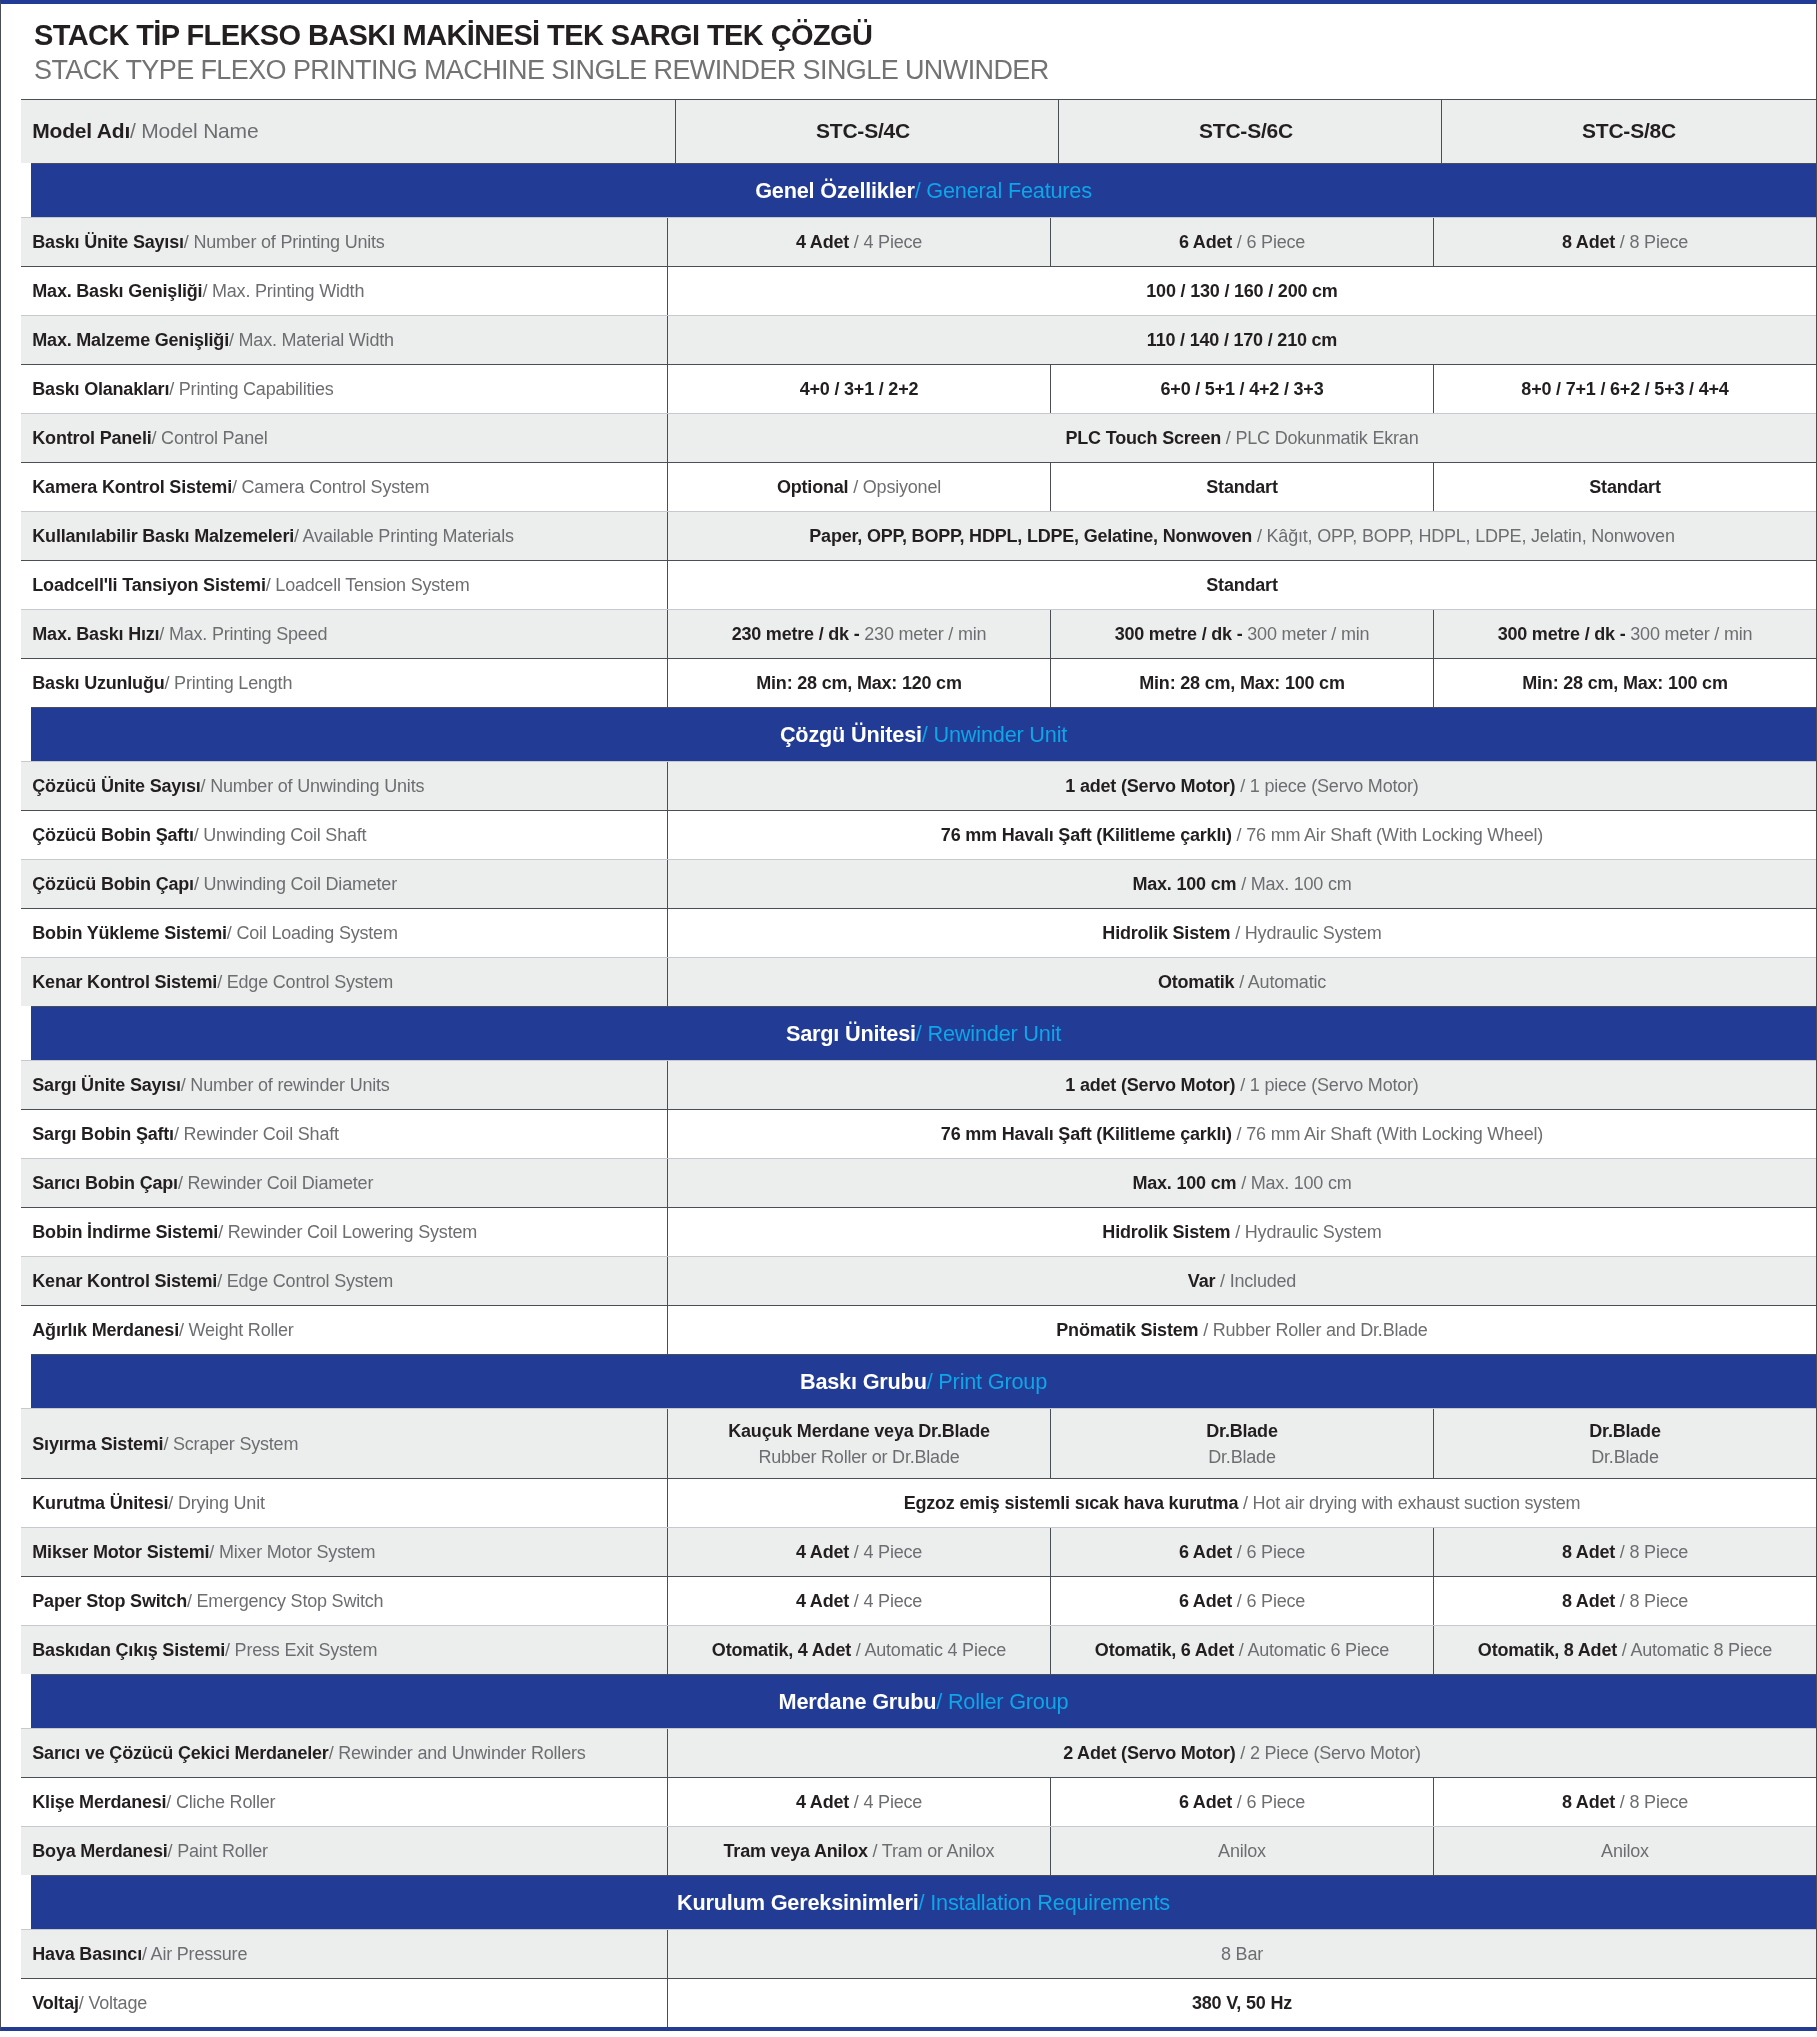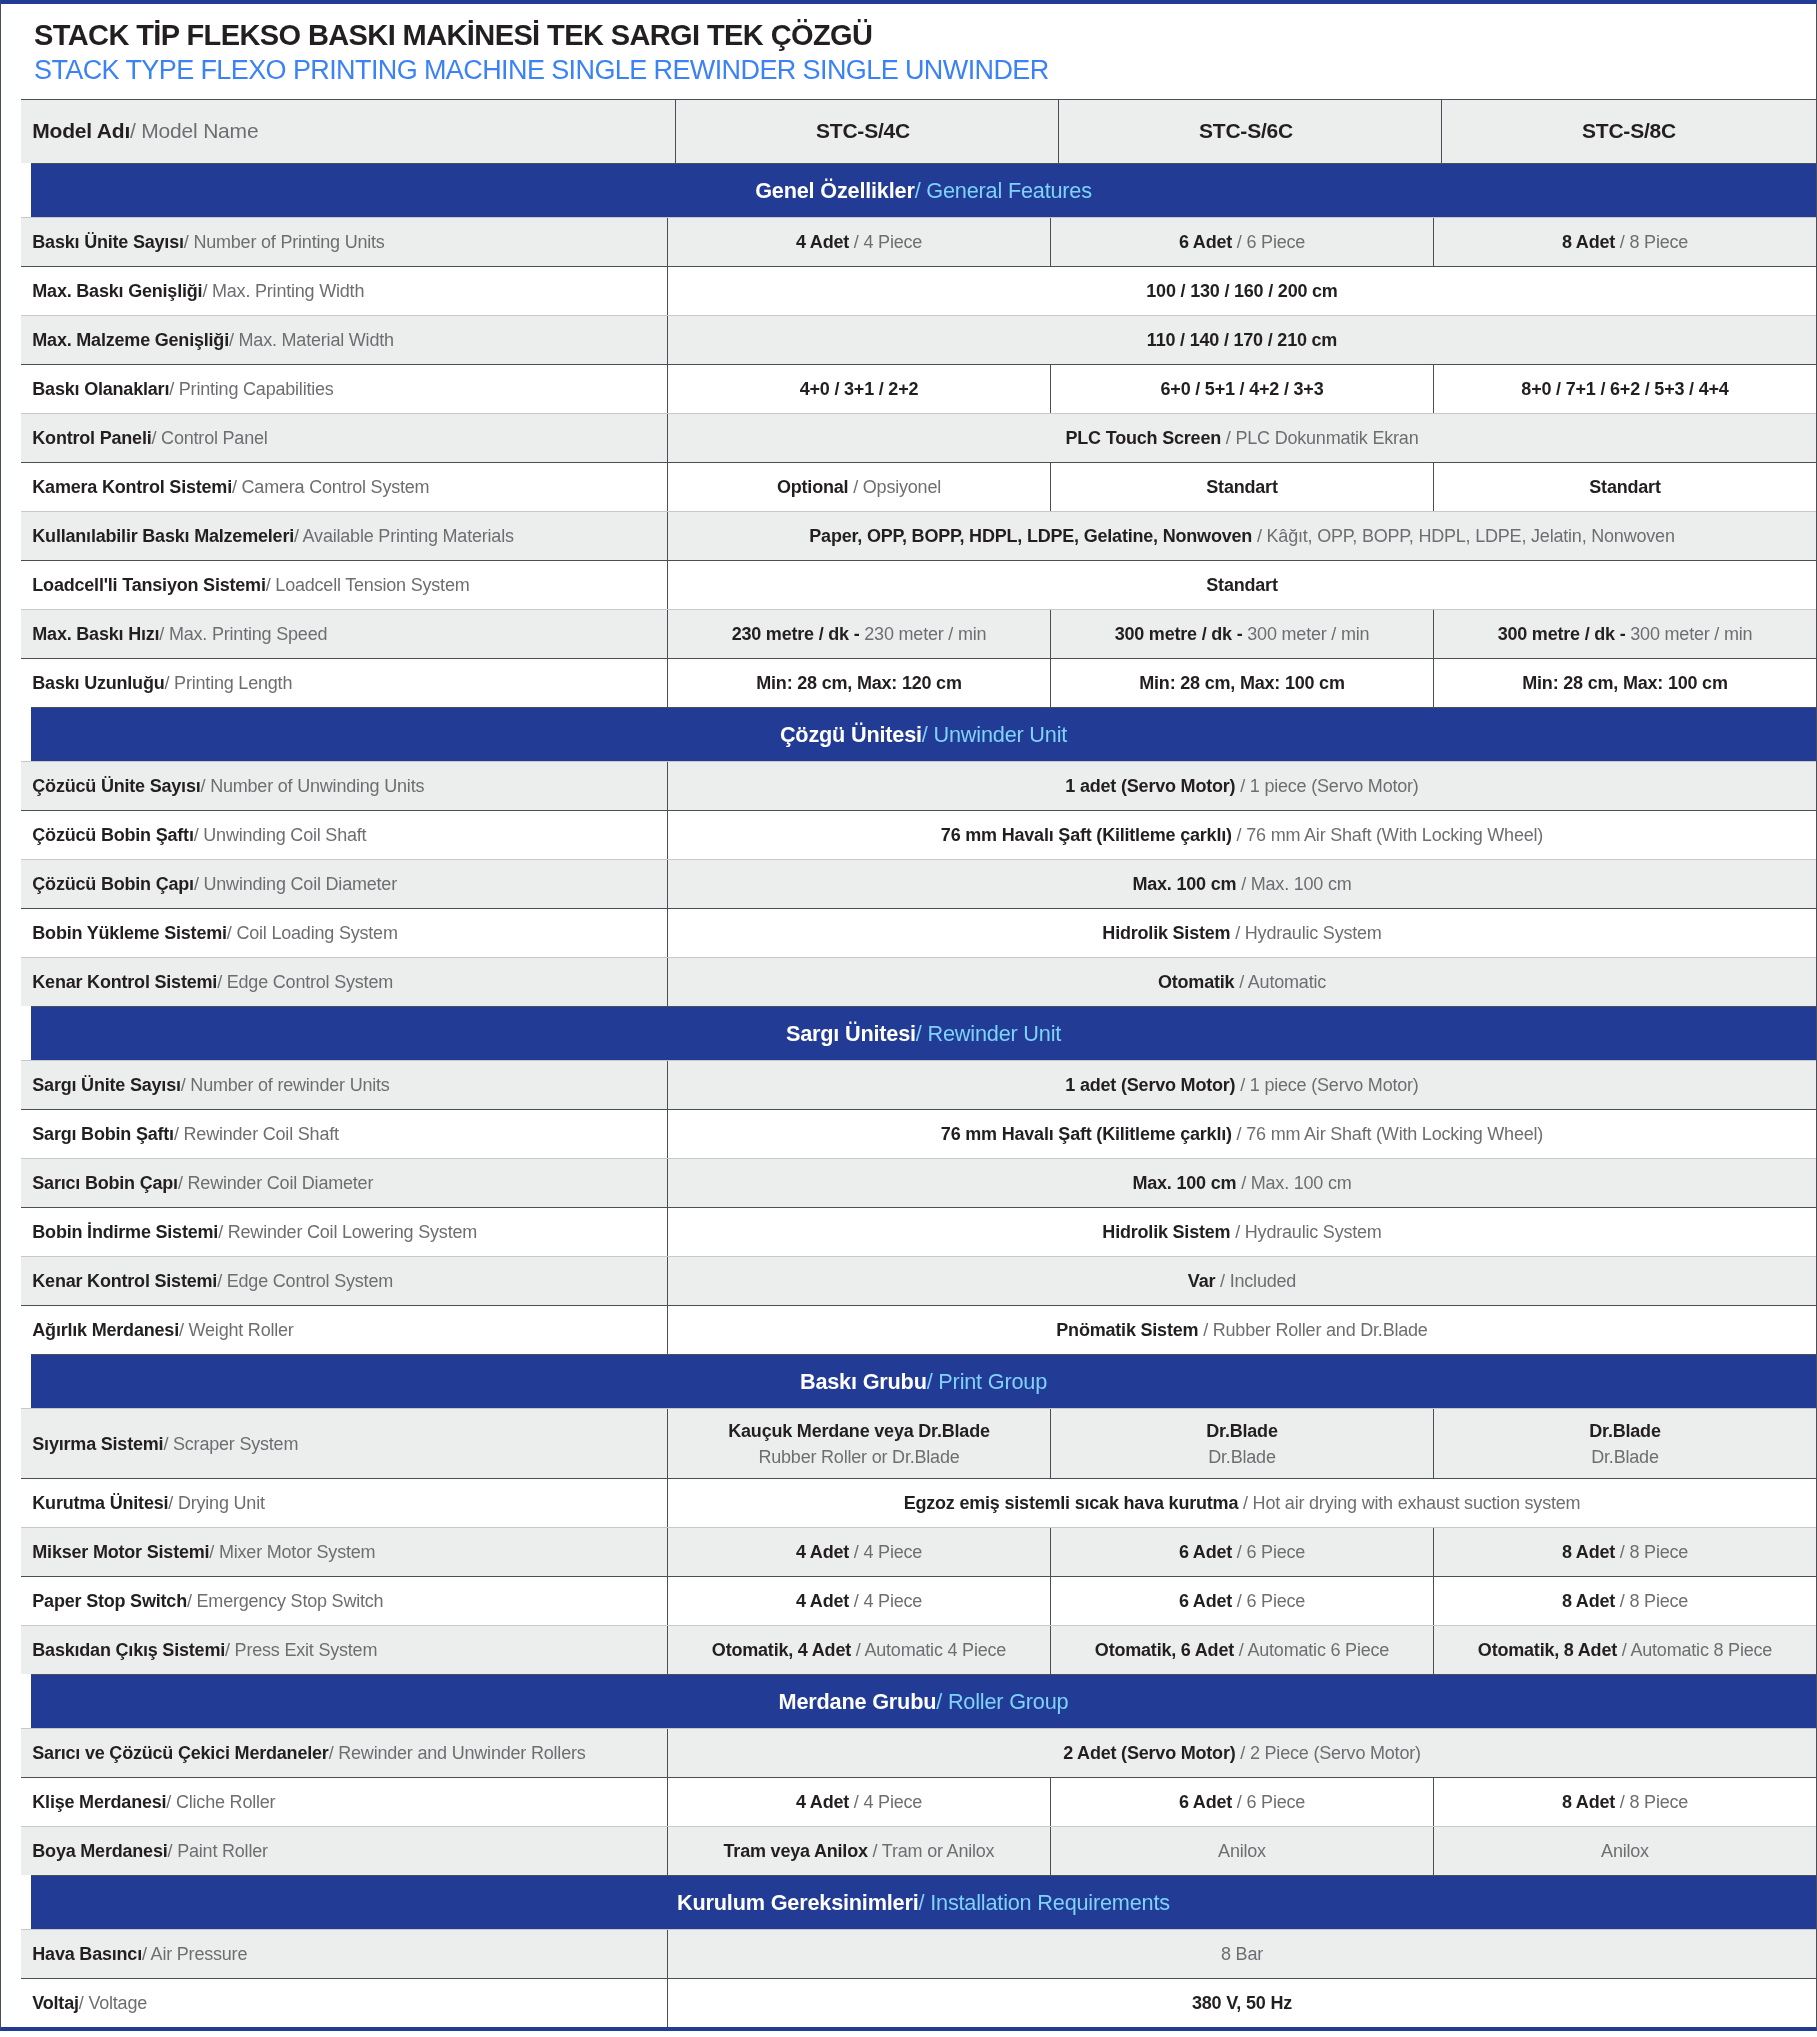--- a/index.html
+++ b/index.html
@@ -12,21 +12,21 @@
   .sheet{
     width:1817px; box-sizing:border-box;
     border-top:4.7px solid var(--accent-blue);
     border-bottom:4.7px solid var(--accent-blue);
     border-left:1.9px solid var(--border-dark);
     border-right:1.9px solid var(--border-dark);
     padding-left:20px;
   }
   .title-block{padding:15px 13px 13px 13px; background:#fff;}
   .title-tr{font-weight:bold; font-size:29px; letter-spacing:-0.6px; line-height:1.15;}
-  .title-en{font-weight:normal; font-size:27px; letter-spacing:-0.6px; color:#3b82f6; line-height:1.15; margin-top:2.8px;}
+  .title-en{font-weight:normal; font-size:27px; letter-spacing:-0.6px; color:#737373; line-height:1.15; margin-top:2.8px;}
   .grid-row{
     display:grid; grid-template-columns:646px 1fr 1fr 1fr;
     min-height:49px; box-sizing:border-box;
   }
   .header-row{min-height:64px; background:var(--row-gray); border-top:1.9px solid var(--border-dark);gap:8px;}
   .header-row .cell{font-size:21px;}
   .row-gray{background:var(--row-gray); border-top:1.9px solid var(--border-light);}
   .row-white{background:var(--row-white); border-top:1.9px solid var(--border-dark);}
   .row-tall{min-height:70px;}
   .cell{
@@ -42,21 +42,21 @@
   .section-bar{
     background:var(--accent-blue); color:#fff; min-height:54px;
     display:flex; align-items:center; justify-content:center;
     font-size:21.7px; letter-spacing:-0.2px; box-sizing:border-box;
     border-top:1.9px solid var(--border-dark);
     margin-left:10px;
   }
   .b{font-weight:bold;}
   .lt{font-weight:normal; color:var(--text-light);}
   .section-bar .b{color:#fff;}
-  .section-bar .lt{color:#7dd3fc;}
+  .section-bar .lt{color:#0ea5e9;}
 </style>
 </head>
 <body>
 
 <div class="sheet">
   <header class="title-block">
     <div class="title-tr">STACK TİP FLEKSO BASKI MAKİNESİ TEK SARGI TEK ÇÖZGÜ</div>
     <div class="title-en">STACK TYPE FLEXO PRINTING MACHINE SINGLE REWINDER SINGLE UNWINDER</div>
   </header>
   <div id="table-body">

